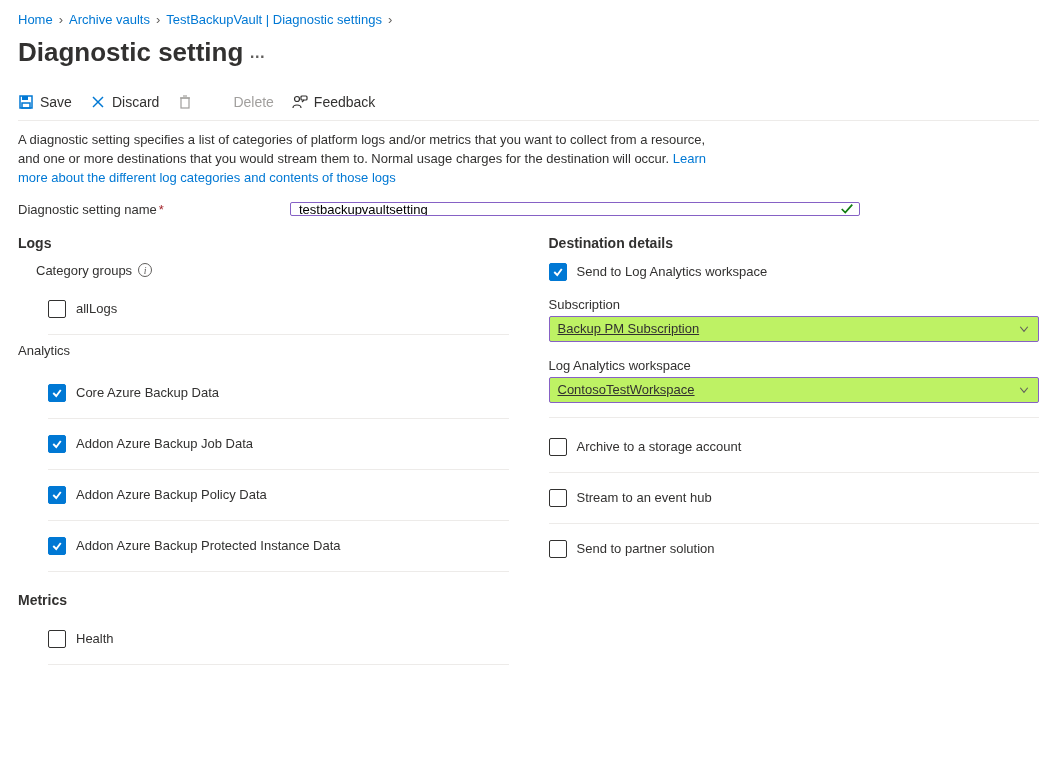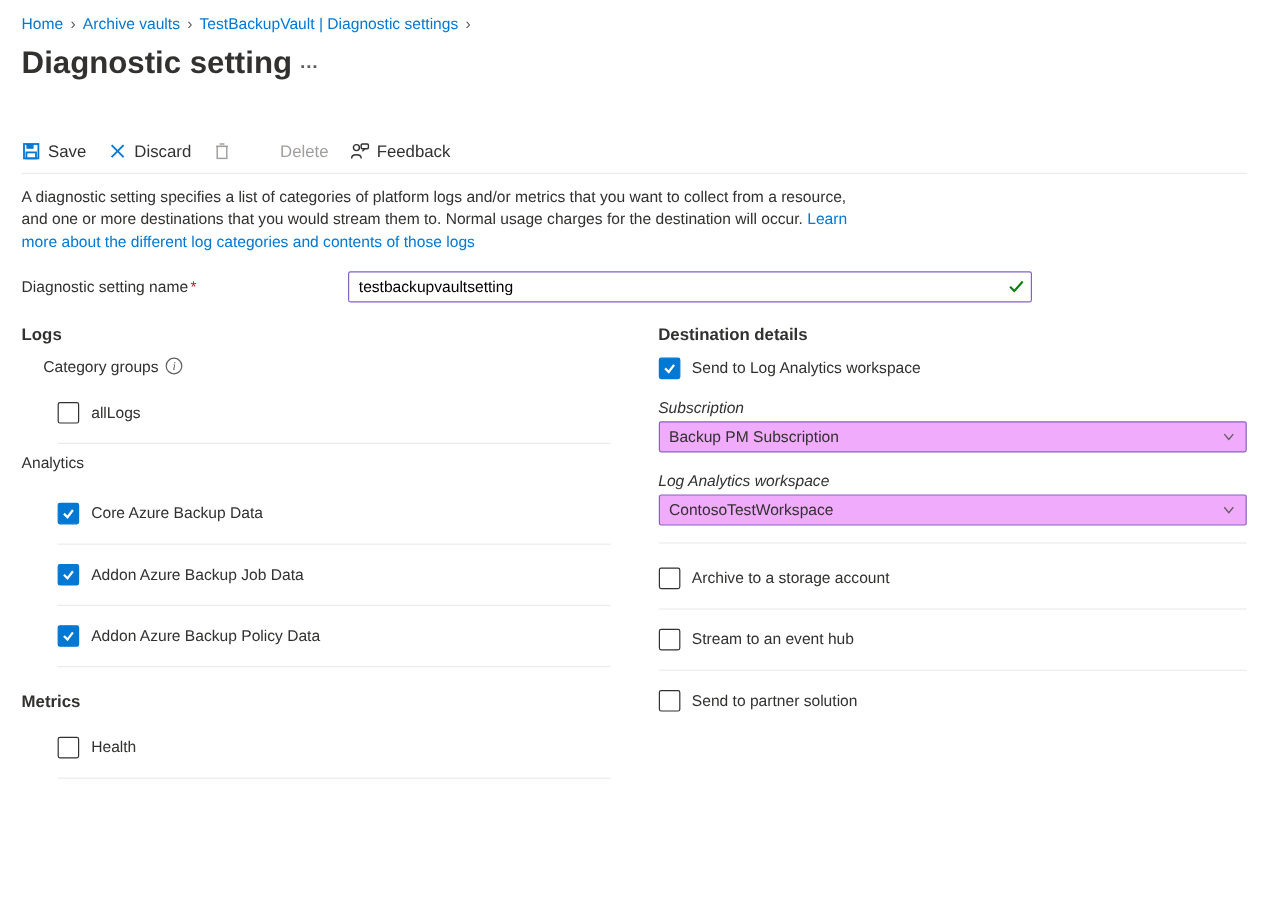--- a/index.html
+++ b/index.html
@@ -40,40 +40,39 @@
       padding: 14px 0 10px 0;
       margin-top: 12px;
     }
     .toolbar-item {
       display: flex;
       align-items: flex-start;
       gap: 6px;
       cursor: pointer;
       font-size: 14px;
       color: #323130;
-      margin-top: 24px;
     }
     .toolbar-item.disabled { color: #a19f9d; cursor: default; gap: 40px; }
     .toolbar-icon { width: 16px; height: 16px; display: inline-flex; align-items: center; justify-content: center; }
     .toolbar-icon svg { width: 16px; height: 16px; }
     
     .hr { border: none; border-top: 1px solid #edebe9; margin: 0 0 10px 0; }
     
     .description { font-size: 13px; line-height: 1.45; color: #323130; margin-bottom: 14px; max-width: 700px;}
     
     .name-row { display: flex; align-items: center; gap: 16px; margin-bottom: 18px; }
     .name-label { width: 256px; font-size: 13px; color: #323130; }
     .req { color: #a4262c; margin-left: 2px; }
     .name-input-wrap {
       position: relative;
       width: 570px;
     }
     .name-input {
       width: 100%;
-      height: 26px;
+      height: 14px;
       border: 1px solid #8661c5;
       border-radius: 2px;
       padding: 0 28px 0 8px;
       font-size: 13px;
       font-family: inherit;
       outline: none;
     }
     .check-icon {
       position: absolute;
       right: 6px;
@@ -112,25 +111,25 @@
       width: 18px; height: 18px; border: 1px solid #323130; border-radius: 2px;
       display: inline-flex; align-items: center; justify-content: center;
       background: #fff; cursor: pointer; flex-shrink: 0;
     }
     .cb.checked { background: #0078d4; border-color: #0078d4; }
     .cb.checked svg { stroke: #fff; width: 12px; height: 12px; }
     
     .dest-block { margin-bottom: 4px; }
     .dest-top { display: flex; align-items: center; gap: 10px; padding: 0 0 16px 0; }
     .dest-sub { margin-left: 0; padding-bottom: 14px; border-bottom: 1px solid #edebe9; }
-    .field-label { font-size: 13px; margin-bottom: 4px; display: block; font-style: italic; }
+    .field-label { font-size: 13px; margin-bottom: 4px; display: block; }
     .select {
       width: 100%; height: 26px; border: 1px solid #8661c5; border-radius: 2px;
-      padding: 0 28px 0 8px; font-size: 13px; background: #f0abfc; position: relative;
-      display: flex; align-items: center; cursor: pointer;
+      padding: 0 28px 0 8px; font-size: 13px; background: #bef264; position: relative;
+      display: flex; align-items: center; cursor: pointer; text-decoration: underline;
     }
     .select .chev { position: absolute; right: 8px; top: 50%; transform: translateY(-50%); width: 12px; height: 12px; }
     .select .chev svg { width: 12px; height: 12px; stroke: #605e5c; }
     .field-group { margin-bottom: 16px; }
     
     .dest-row { display: flex; align-items: center; gap: 10px; padding: 16px 0; border-bottom: 1px solid #edebe9; }
     .dest-row.last-dest { border-bottom: none; }
     
     .metrics-block { margin-top: 20px; }
   </style>
@@ -247,20 +246,28 @@
         </span>
       <span class="cb-label">Addon Azure Backup Job Data</span>
     </div>
     <div class="checkbox-row bordered">
       <span class="cb checked">
           <svg viewBox="0 0 16 16" fill="none" stroke-width="2.5">
             <polyline points="3,8 7,12 13,4"></polyline>
           </svg>
         </span>
       <span class="cb-label">Addon Azure Backup Policy Data</span>
+    </div>
+    <div class="checkbox-row bordered last" style="border-bottom:1px solid #edebe9;">
+      <span class="cb checked">
+          <svg viewBox="0 0 16 16" fill="none" stroke-width="2.5">
+            <polyline points="3,8 7,12 13,4"></polyline>
+          </svg>
+        </span>
+      <span class="cb-label">Addon Azure Backup Protected Instance Data</span>
     </div>
 
     <div class="metrics-block">
       <div class="section-title">Metrics</div>
       <div class="checkbox-row top-left" style="border-bottom:1px solid #edebe9;padding-bottom:16px;">
         <span class="cb"></span>
         <span class="cb-label">Health</span>
       </div>
     </div>
   </div>

